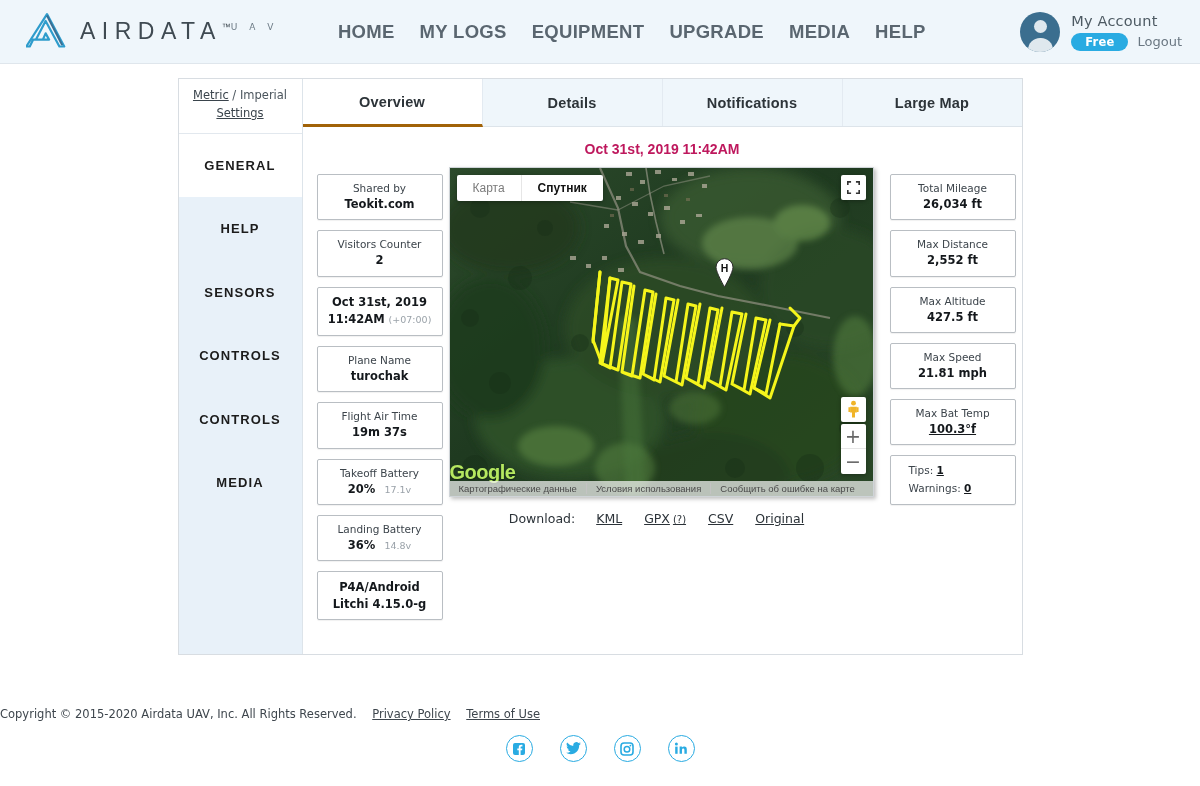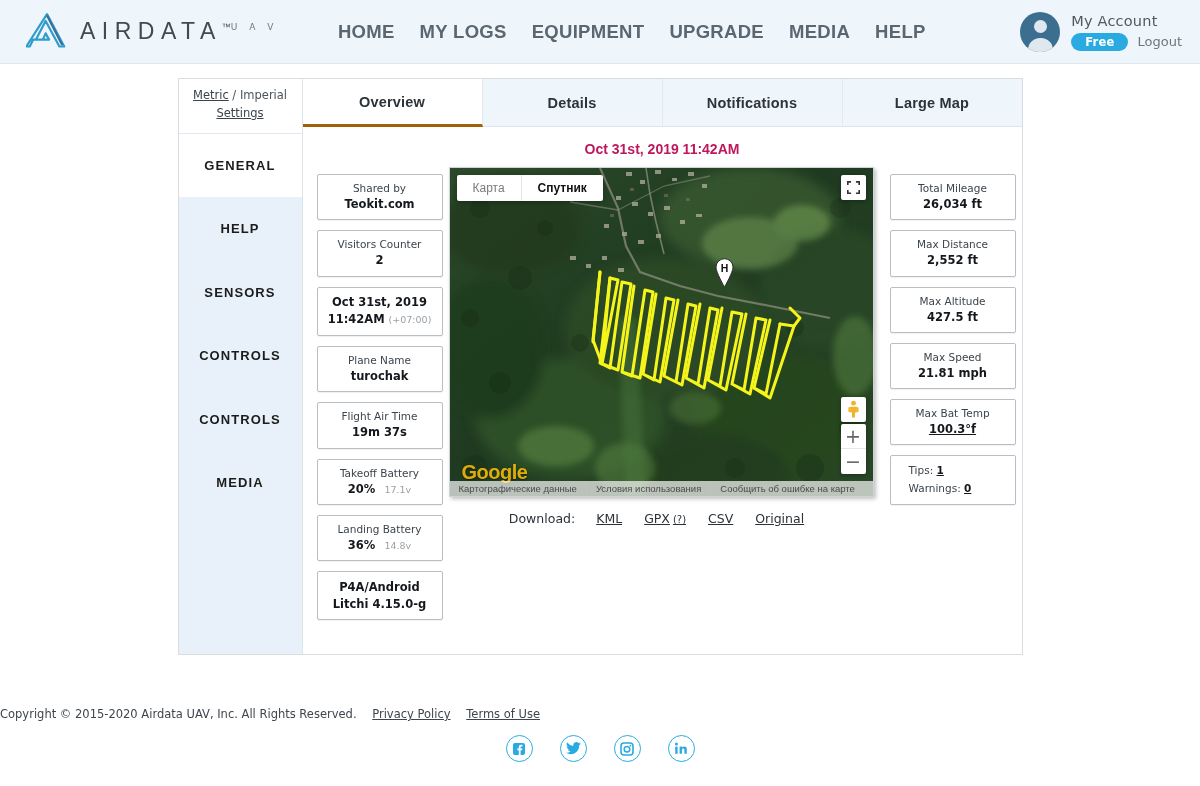--- a/index.html
+++ b/index.html
@@ -224,23 +224,23 @@
     position: absolute; right: 7px; bottom: 22px; width: 25px;
     background: #fff; border-radius: 2px; box-shadow: 0 1px 4px rgba(0,0,0,.3);
     z-index: 5;
   }
   .map-zoom div {
     height: 25px; display: flex; align-items: center; justify-content: center;
     font-size: 19px; color: #666; cursor: pointer; line-height: 1;
   }
   .map-zoom div:first-child { border-bottom: 1px solid #e6e6e6; }
   .gmap-logo {
-    position: absolute; left: 12px; bottom: 12px; z-index: 4;
-    font-family: "Liberation Sans", sans-serif;
-    font-size: 20px; font-weight: bold; color: #eab308;
+    position: absolute; left: 0; bottom: 12px; z-index: 4;
+    font-family: "Liberation Sans", sans-serif;
+    font-size: 20px; font-weight: bold; color: #bef264;
     letter-spacing: -.5px; opacity: .95;
     text-shadow: 0 1px 2px rgba(0,0,0,.45);
   }
   .gmap-attrib {
     position: absolute; left: 0; right: 0; bottom: 0; height: 15px;
     background: rgba(245,245,245,.72);
     display: flex; align-items: center; z-index: 6;
   }
   .gmap-attrib span {
     font-size: 9.5px; color: #4a4a4a; padding: 0 9px;

